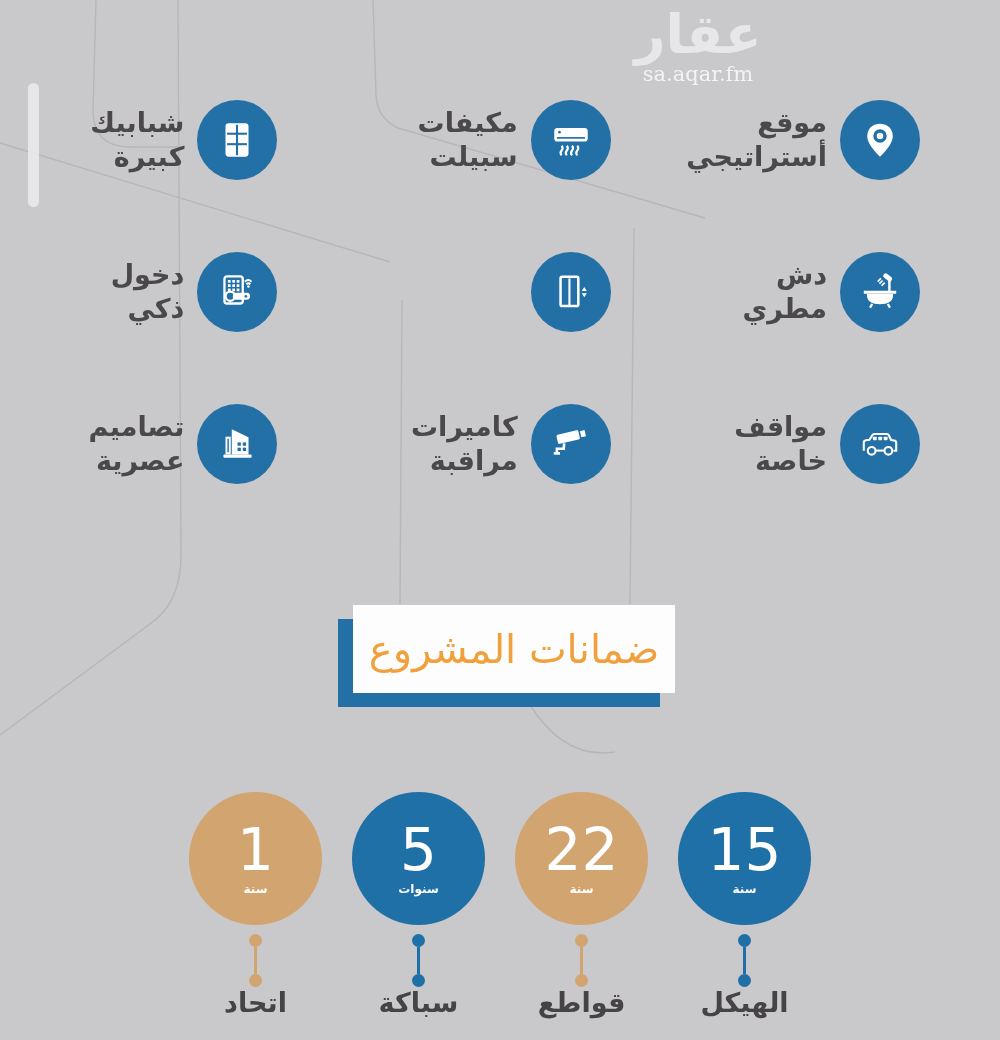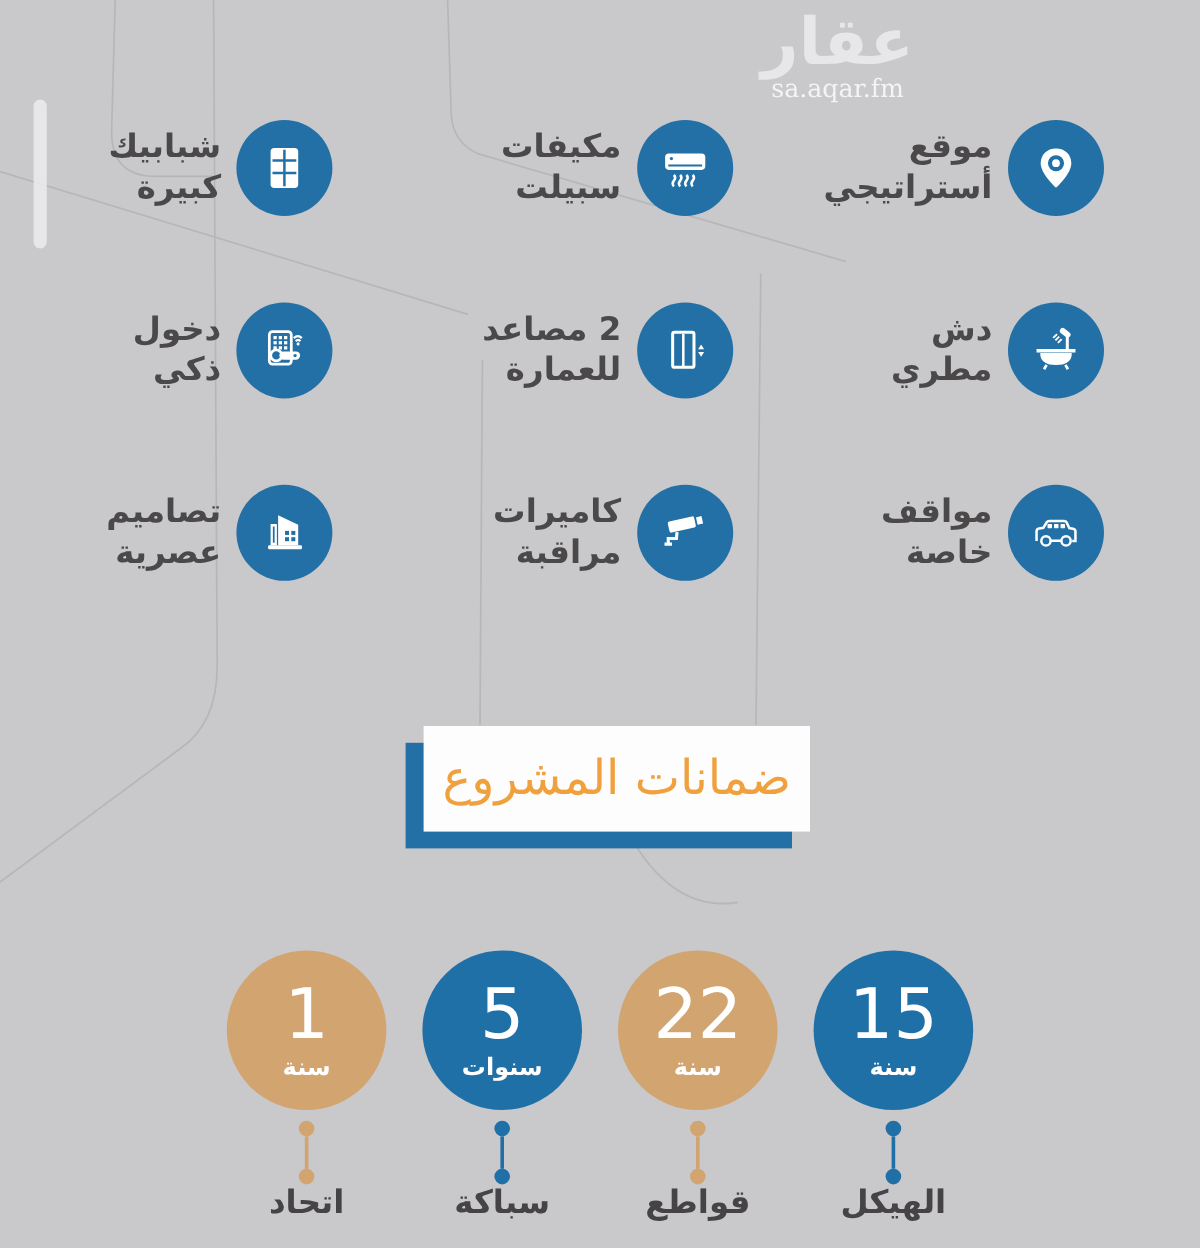--- a/index.html
+++ b/index.html
@@ -33,21 +33,21 @@
 
   
   .guarantees{position:absolute;top:792px;left:0;width:1000px;display:flex;direction:rtl;
               justify-content:center;gap:30px;}
   .g-item{width:133px;display:flex;flex-direction:column;align-items:center;}
   .g-circle{width:133px;height:133px;border-radius:50%;color:#fff;
             display:flex;flex-direction:column;align-items:center;justify-content:center;}
   .g-item.blue .g-circle{background:#2070a8;}
   .g-item.tan  .g-circle{background:#d2a46f;}
   .g-value{font-size:58px;line-height:1;}
-  .g-unit{font-size:20px;font-weight:700;margin-top:3px;}
+  .g-unit{font-size:12px;font-weight:700;margin-top:3px;}
   .g-connector{display:flex;flex-direction:column;align-items:center;margin-top:9px;}
   .g-dot{width:13px;height:13px;border-radius:50%;}
   .g-line{width:3.5px;height:27px;}
   .g-item.blue .g-dot,.g-item.blue .g-line{background:#2070a8;}
   .g-item.tan .g-dot,.g-item.tan .g-line{background:#d2a46f;}
   .g-label{font-size:27px;font-weight:700;color:#454345;}
 </style>
 </head>
 <body>
 
@@ -146,24 +146,20 @@
 
     <div class="feature">
       <div class="badge">
         <svg viewBox="0 0 44 44">
           <rect x="12" y="7.5" width="17" height="28" rx="1.5" fill="none" stroke="#fff" stroke-width="2.4"></rect>
           <line x1="20.5" y1="9" x2="20.5" y2="34.5" stroke="#fff" stroke-width="2"></line>
           <path d="M34.7 17.2l2.4 3.8h-4.8z" fill="#fff"></path>
           <path d="M34.7 27l2.4-3.8h-4.8z" fill="#fff"></path>
         </svg>
       </div>
-      <div class="feature-label">
-        <div>2 مصاعد</div>
-        <div>للعمارة</div>
-      </div>
     </div>
 
     <div class="feature">
       <div class="badge">
         <svg viewBox="0 0 44 44">
           <rect x="10" y="7" width="17.5" height="26" rx="2.5" fill="none" stroke="#fff" stroke-width="2.2"></rect>
           <g fill="#fff">
             <rect x="13.3" y="10.5" width="2.6" height="2.6"></rect>
               <rect x="17.5" y="10.5" width="2.6" height="2.6"></rect>
               <rect x="21.7" y="10.5" width="2.6" height="2.6"></rect>

